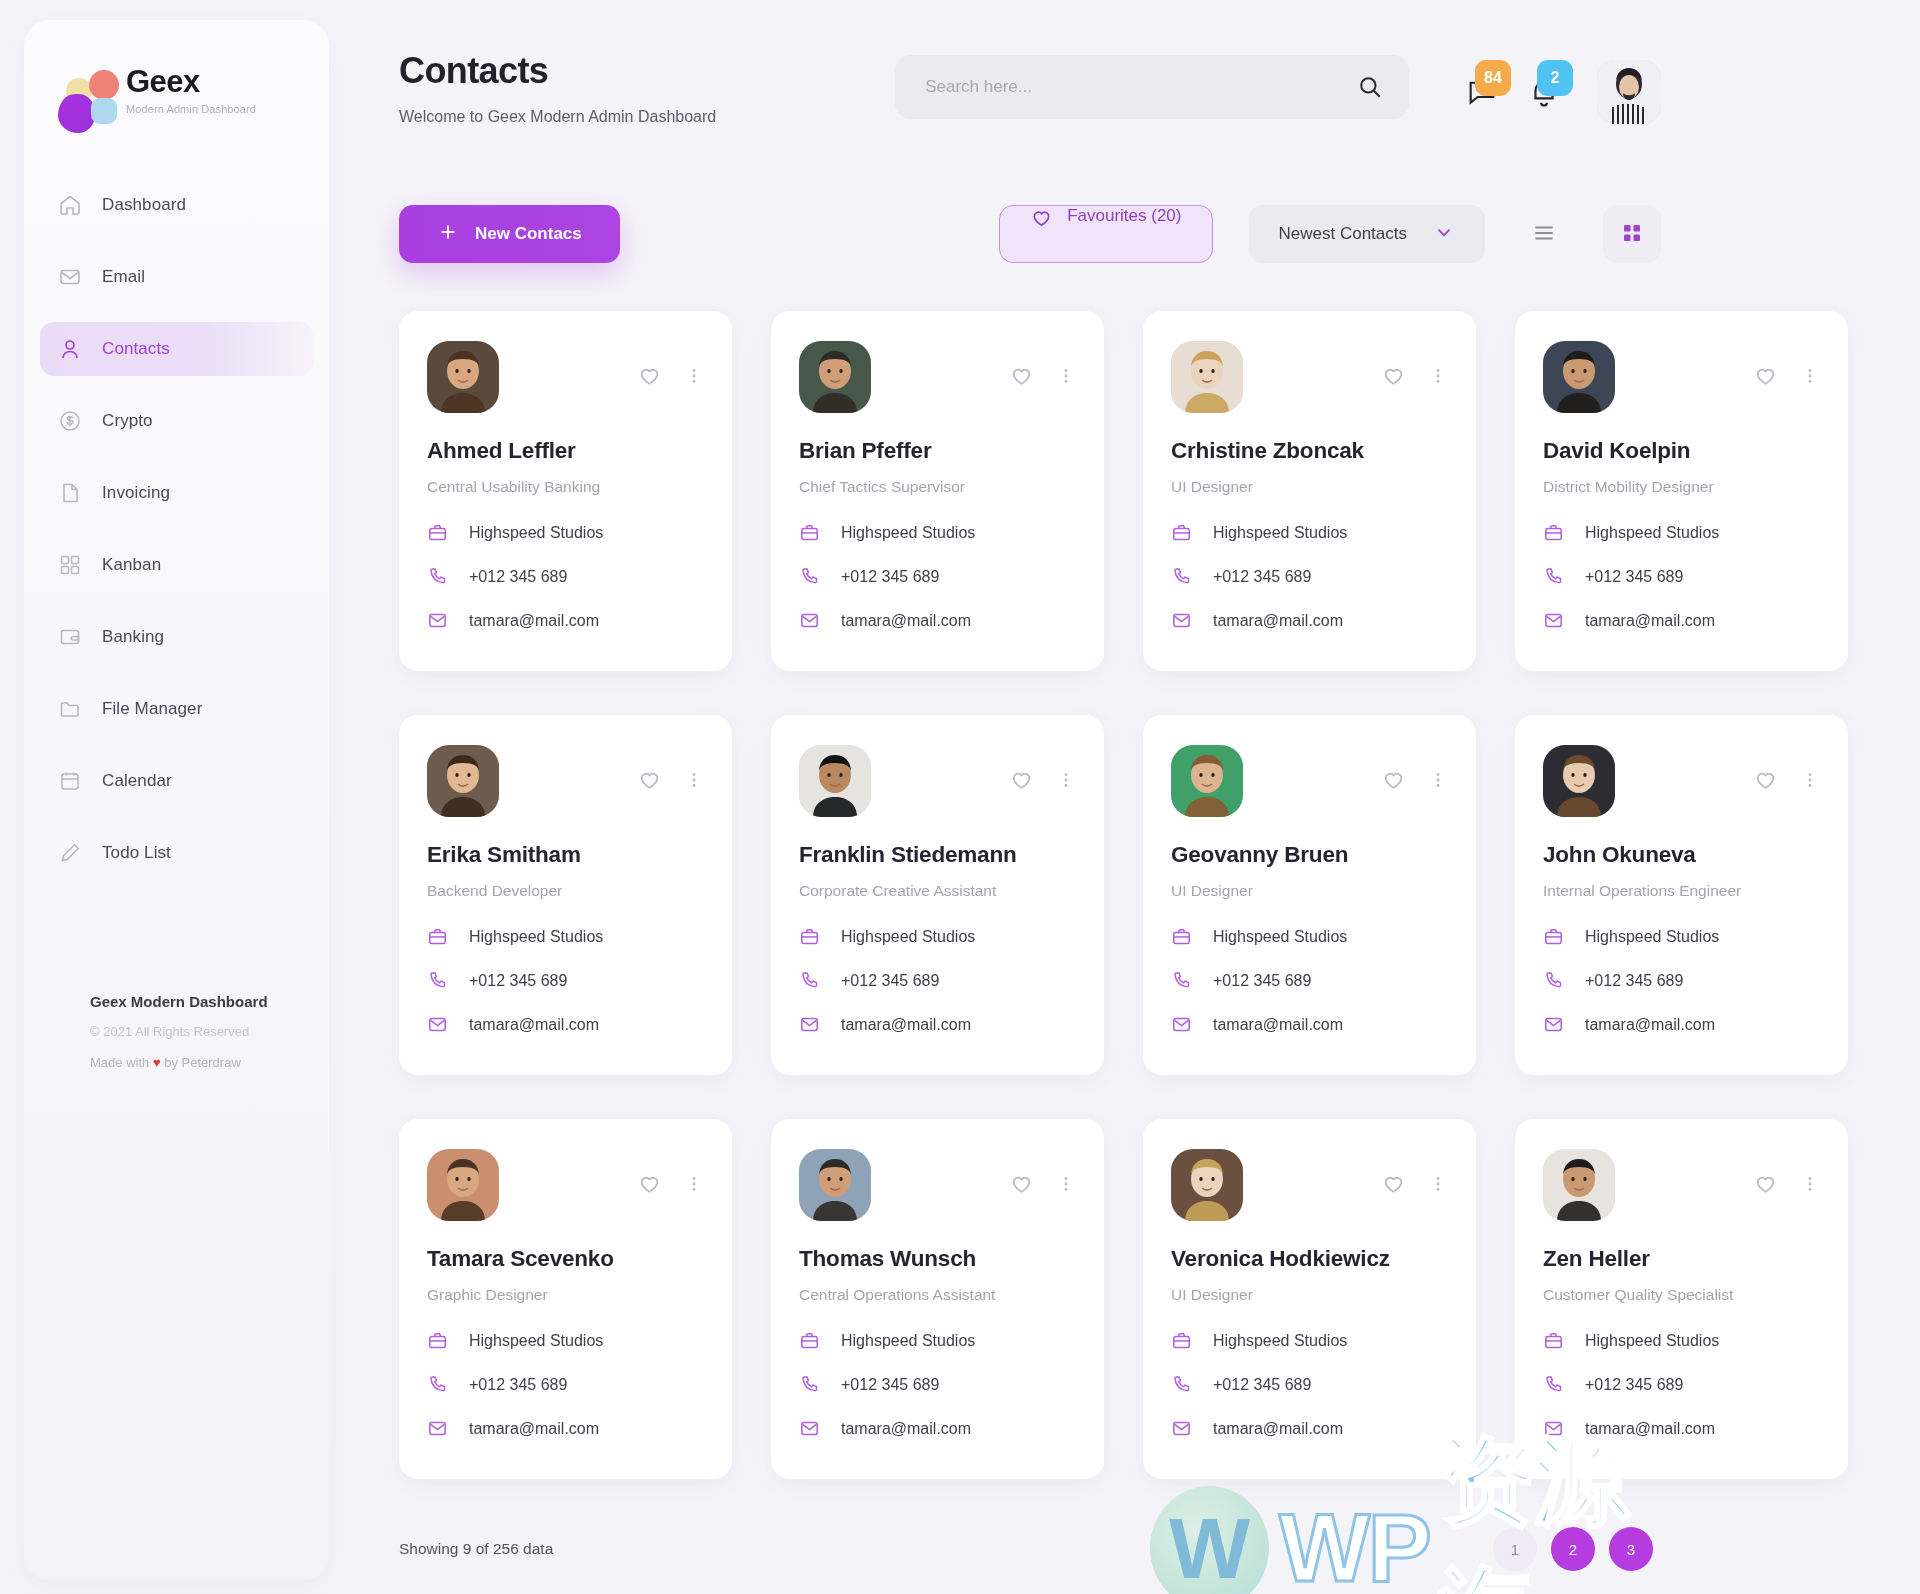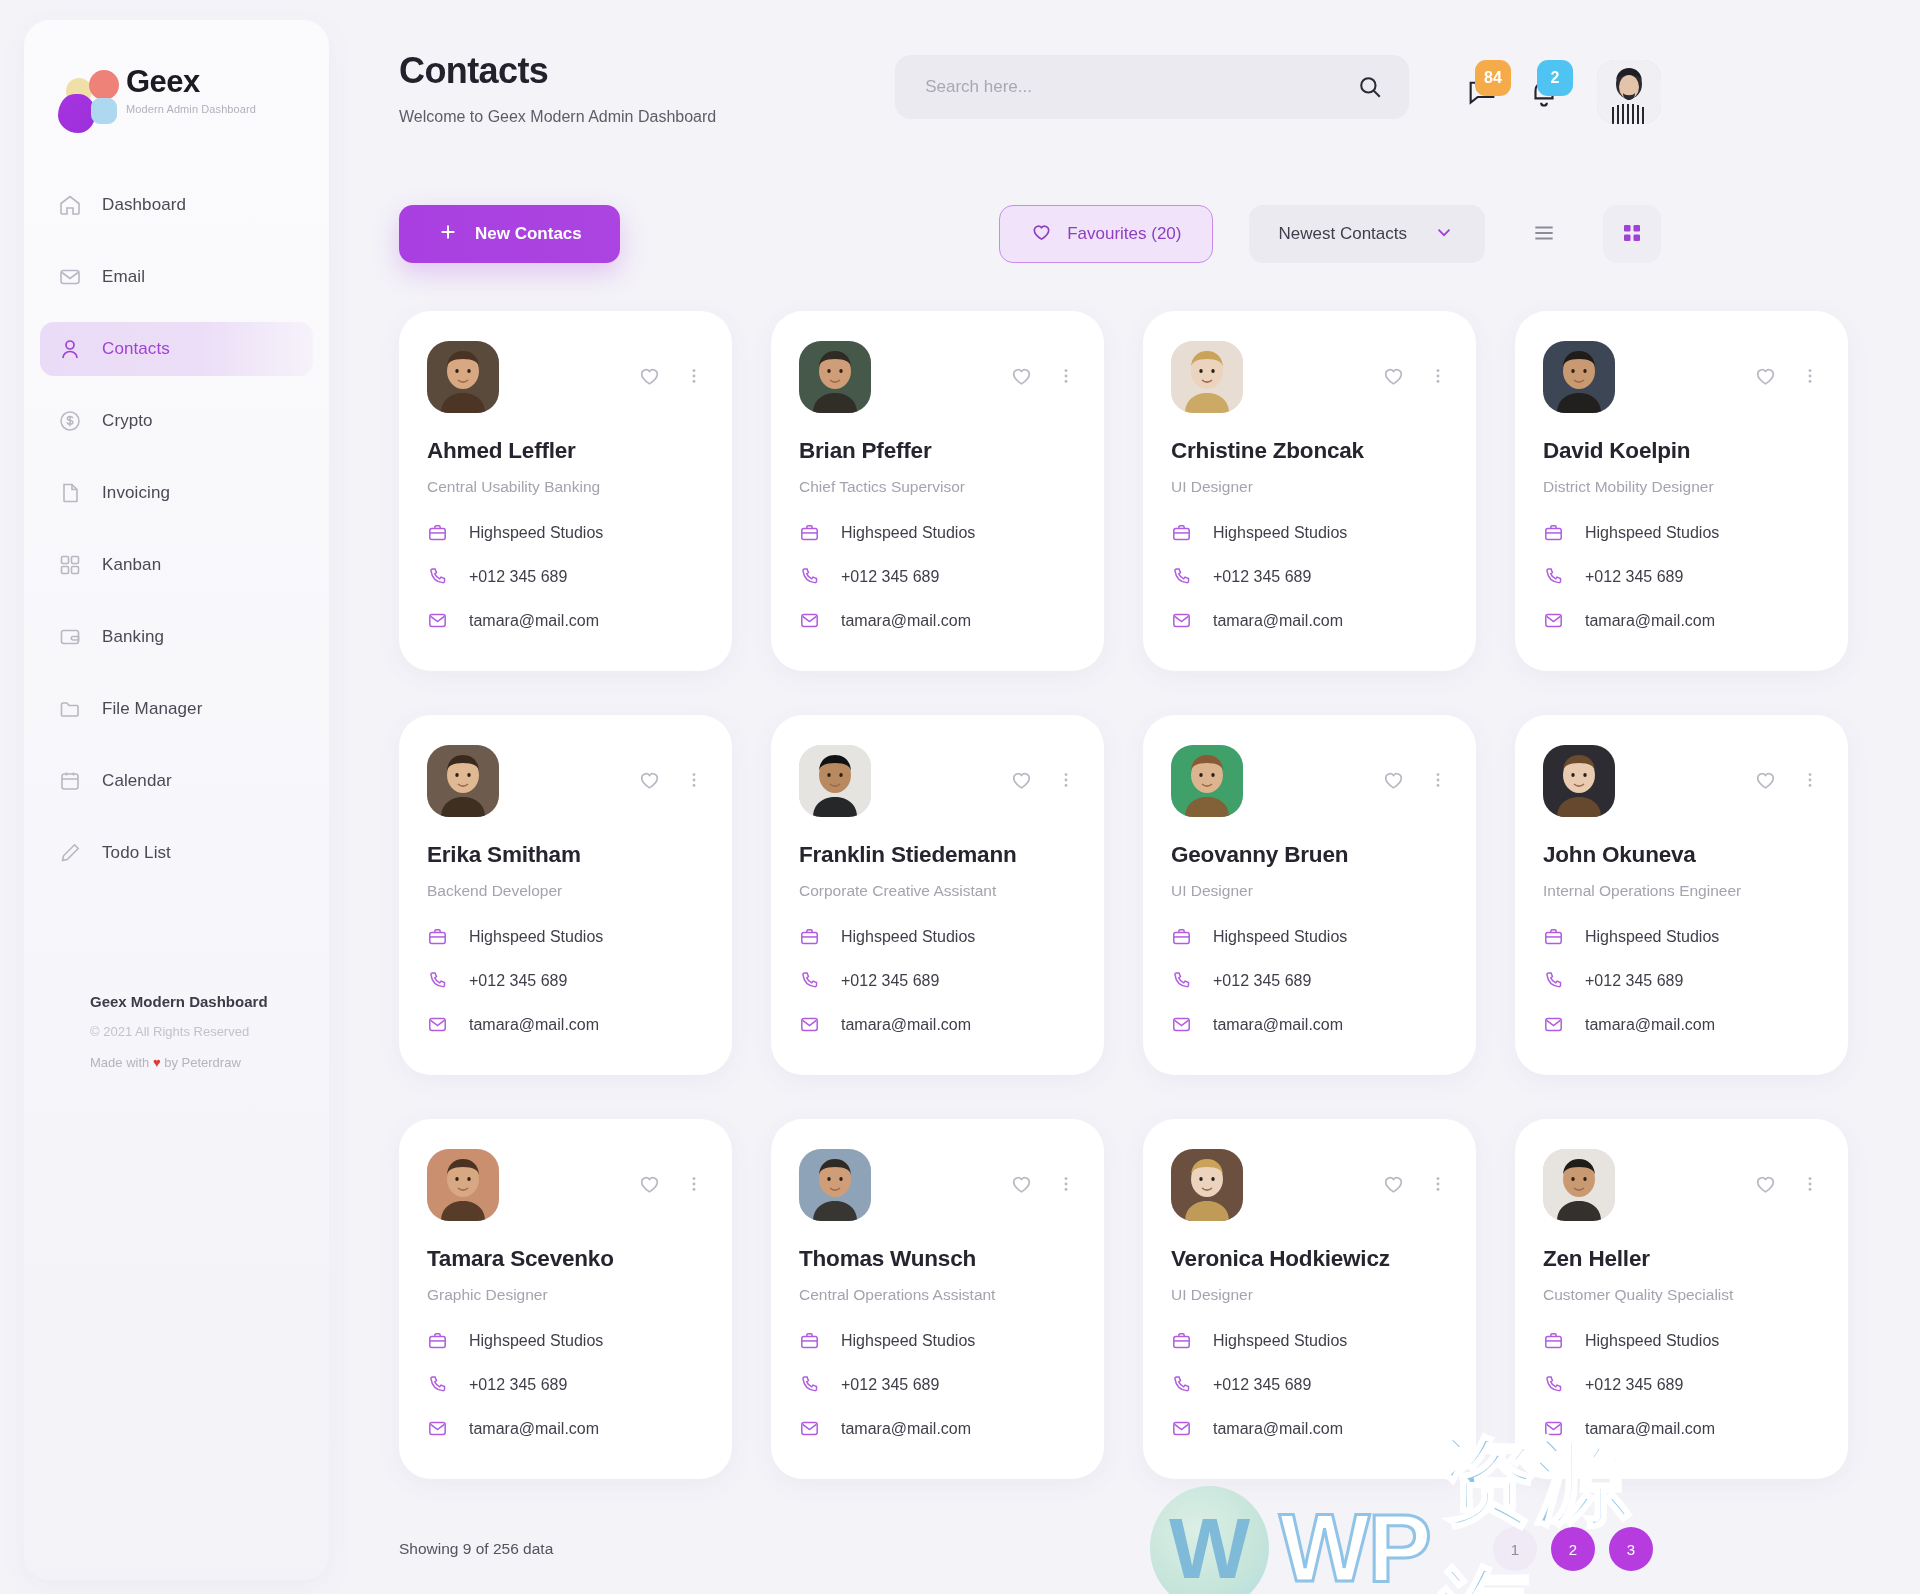--- a/index.html
+++ b/index.html
@@ -90,21 +90,21 @@
   .btn-new {
     display: flex; align-items: center; gap: 16px;
     height: 58px; padding: 0 38px; border: 0; cursor: pointer;
     background: linear-gradient(90deg,#a93fe0,#ab44e0);
     color: #fff; border-radius: 14px; font-size: 17px; font-weight: 600;
     box-shadow: 0 10px 26px rgba(169,63,224,.25);
     font-family: "Liberation Sans", sans-serif;
   }
   .toolbar-right { margin-left: auto; display: flex; align-items: center; gap: 0; }
   .btn-fav {
-    display: flex; align-items: center; gap: 14px;
+    display: flex; align-items: flex-start; gap: 14px;
     height: 58px; padding: 0 30px; cursor: pointer;
     background: #f1e4fa; border: 1.5px solid #c98ced; border-radius: 14px;
     color: #8d3fc0; font-size: 17px; font-family: "Liberation Sans", sans-serif;
   }
   .btn-sort {
     display: flex; align-items: center; gap: 26px;
     height: 58px; padding: 0 30px; margin-left: 36px; cursor: pointer;
     background: #ebeaf0; border: 0; border-radius: 14px;
     color: #3f3e4b; font-size: 17px; font-family: "Liberation Sans", sans-serif;
   }
@@ -116,21 +116,21 @@
   .view-btn.active { background: #eeedf3; }
 
   
   .grid {
     margin-top: 48px;
     display: grid; grid-template-columns: repeat(4, 333px);
     column-gap: 39px; row-gap: 44px;
   }
   .card {
     width: 333px; height: 360px;
-    background: #fff; border-radius: 32px;
+    background: #fff; border-radius: 19px;
     box-shadow: 0 6px 26px rgba(110,100,150,.055);
     padding: 30px 28px 0 28px;
     position: relative;
   }
   .card-top { display: flex; align-items: flex-start; }
   .c-avatar { width: 72px; height: 72px; border-radius: 22px; overflow: hidden; background: #dcdbe3; flex: 0 0 72px; }
   .c-avatar svg { display: block; }
   .card-actions { margin-left: auto; display: flex; align-items: center; gap: 22px; padding-top: 22px; }
   .act { cursor: pointer; color: #b9b7c3; display: flex; }
   .c-name { font-size: 22.5px; font-weight: 600; color: #25242f; margin-top: 25px; letter-spacing: -.2px; }

